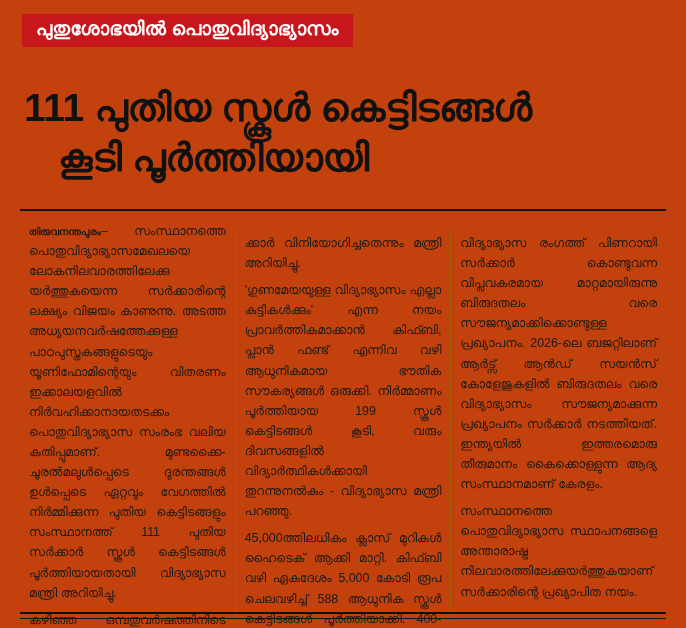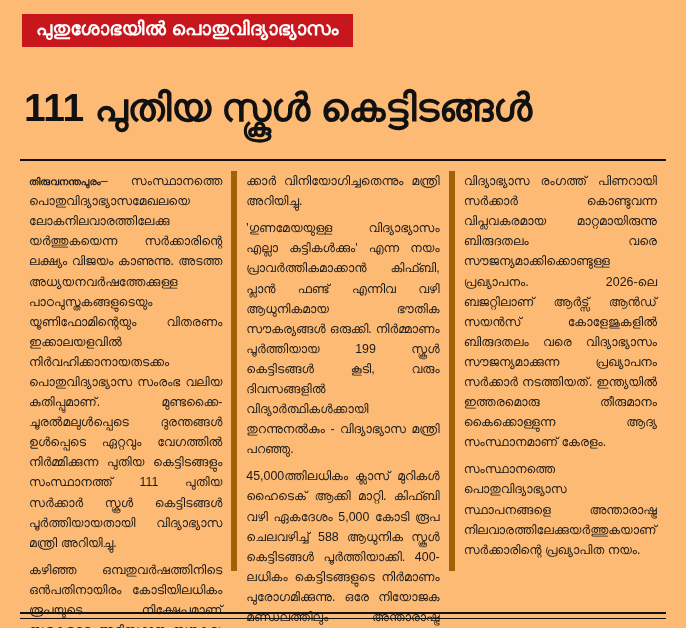--- a/index.html
+++ b/index.html
@@ -7,21 +7,21 @@
     padding: 0;
     background: #ffffff;
   }
   body {
     font-family: "Liberation Sans", sans-serif;
   }
   .page {
     width: 686px;
     height: 628px;
     position: relative;
-    background: #fdba74;
+    background: #c2410c;
     box-sizing: border-box;
     overflow: hidden;
   }
   .kicker-wrap {
     padding: 14px 0 0 22px;
   }
   .kicker {
     display: inline-block;
     background: #c8161d;
     color: #ffffff;
@@ -61,21 +61,22 @@
     line-height: 1.62;
     color: #1a1a1a;
     text-align: justify;
     padding: 0 9px;
     box-sizing: border-box;
     position: relative;
     word-break: break-word;
     hyphens: auto;
   }
   .col + .col {
-    border-left: 6px solid #a16207;
+    border-left: 1px solid #a16207;
+    margin-top: 12px;
   }
   .col p {
     margin: 0 0 7px 0;
   }
   .dateline {
     font-weight: bold;
     font-size: 10px;
   }
   .bottom-rules {
     position: absolute;
@@ -98,20 +99,21 @@
 <body>
 
 <div class="page">
 
   <div class="kicker-wrap">
     <span class="kicker">പുതുശോഭയിൽ പൊതുവിദ്യാഭ്യാസം</span>
   </div>
 
   <h1 class="headline">
     <span class="l1">111 പുതിയ സ്കൂൾ കെട്ടിടങ്ങൾ</span>
+    <span class="l2">കൂടി പൂർത്തിയായി</span>
   </h1>
 
   <div class="rule"></div>
 
   <div class="columns">
 
     <div class="col">
       <p><span class="dateline">തിരുവനന്തപുരം</span><span>– സംസ്ഥാനത്തെ പൊതുവിദ്യാഭ്യാസമേഖലയെ ലോകനിലവാരത്തിലേക്കു യർത്തുകയെന്ന സർക്കാരിന്റെ ലക്ഷ്യം വിജയം കാണുന്നു. അടത്ത അധ്യയനവർഷത്തേക്കുള്ള പാഠപുസ്തകങ്ങളുടെയും യൂണിഫോമിന്റെയും വിതരണം ഇക്കാലയളവിൽ നിർവഹിക്കാനായതടക്കം പൊതുവിദ്യാഭ്യാസ സംരംഭ വലിയ കുതിപ്പുമാണ്. മുണ്ടക്കൈ-ചൂരൽമലുൾപ്പെടെ ദുരന്തങ്ങൾ ഉൾപ്പെടെ ഏറ്റവും വേഗത്തിൽ നിർമ്മിക്കുന്ന പുതിയ കെട്ടിടങ്ങളും സംസ്ഥാനത്ത് 111 പുതിയ സർക്കാർ സ്കൂൾ കെട്ടിടങ്ങൾ പൂർത്തിയായതായി വിദ്യാഭ്യാസ മന്ത്രി അറിയിച്ചു.</span></p>
       <p>കഴിഞ്ഞ ഒമ്പതുവർഷത്തിനിടെ ഒൻപതിനായിരം കോടിയിലധികം രൂപയുടെ നിക്ഷേപമാണ് സ്കൂളുകളുടെ അടിസ്ഥാന സൗകര്യ വികസനത്തിനായി സർ</p>
     </div>

